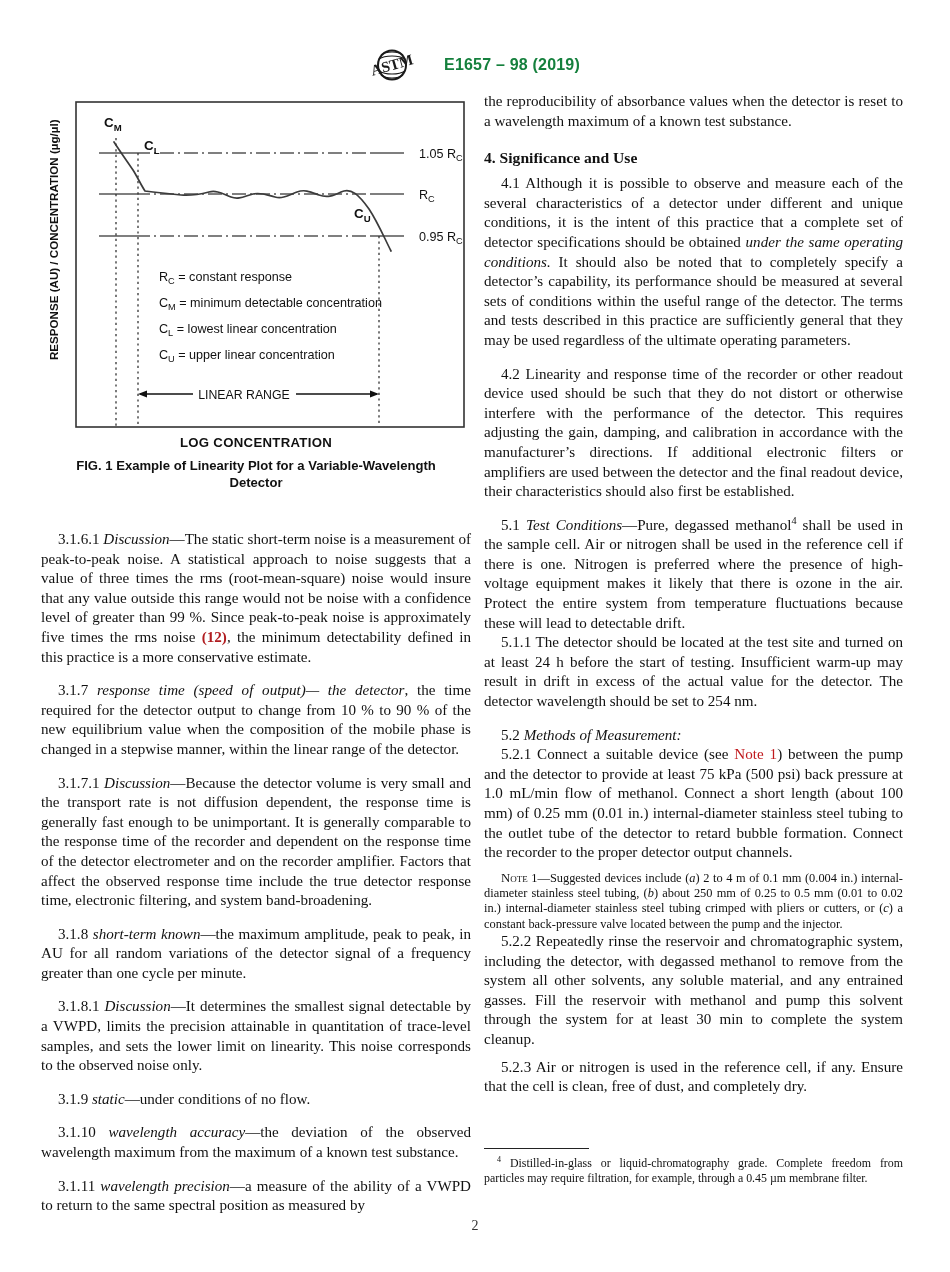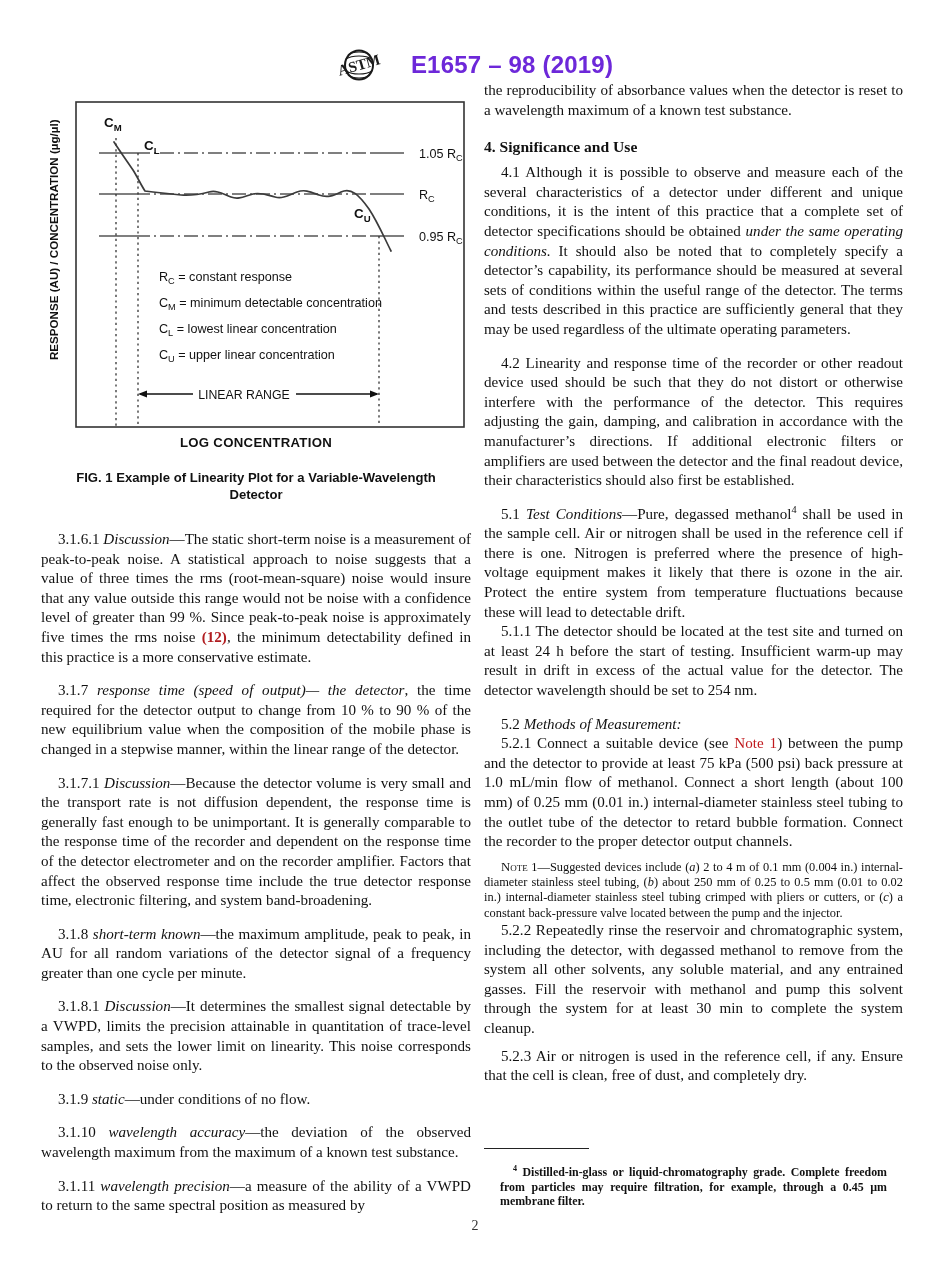--- a/index.html
+++ b/index.html
@@ -32,37 +32,37 @@
     gap: 10px;
   }
   .astm-logo {
     width: 44px;
     height: 34px;
     flex: none;
   }
   .header-title {
     font-family: "Liberation Sans", sans-serif;
     font-weight: bold;
-    font-size: 24px;
+    font-size: 16px;
     letter-spacing: 0.2px;
-    color: #6d28d9;
+    color: #15803d;
     padding-left: 20px;
   }
 
   
   .col-left {
     position: absolute;
     left: 41px;
     top: 95px;
     width: 430px;
   }
   .col-right {
     position: absolute;
     left: 484px;
-    top: 81px;
+    top: 92px;
     width: 419px;
   }
 
   p.body {
     margin: 0 0 0 0;
     font-size: 15.1px;
     line-height: 19.6px;
     text-align: justify;
     text-justify: inter-word;
     text-indent: 17px;
@@ -99,26 +99,25 @@
     top: 1148px;
     width: 419px;
   }
   .footnote-rule {
     width: 105px;
     height: 0;
     border-top: 1px solid #222;
     margin-bottom: 7px;
   }
   p.footnote {
-    margin: 16px;
+    margin: 0;
     font-size: 11.9px;
     line-height: 14.6px;
     text-align: justify;
     text-indent: 13px;
-    font-weight: bold;
   }
 
   .page-number {
     position: absolute;
     top: 1218px;
     left: 0;
     width: 950px;
     text-align: center;
     font-size: 14px;
     color: #333;
@@ -138,21 +137,21 @@
   }
   .fig-plot svg { display: block; }
   .fig-xaxis-title {
     text-align: center;
     font-family: "Liberation Sans", sans-serif;
     font-weight: bold;
     font-size: 13.2px;
     letter-spacing: 0.3px;
   }
   .fig-caption {
-    margin-top: 19px;
+    margin-top: 7px;
     text-align: center;
     font-family: "Liberation Sans", sans-serif;
     font-weight: bold;
     font-size: 13.1px;
     line-height: 17px;
     padding: 0 12px;
   }
 </style>
 </head>
 <body>

